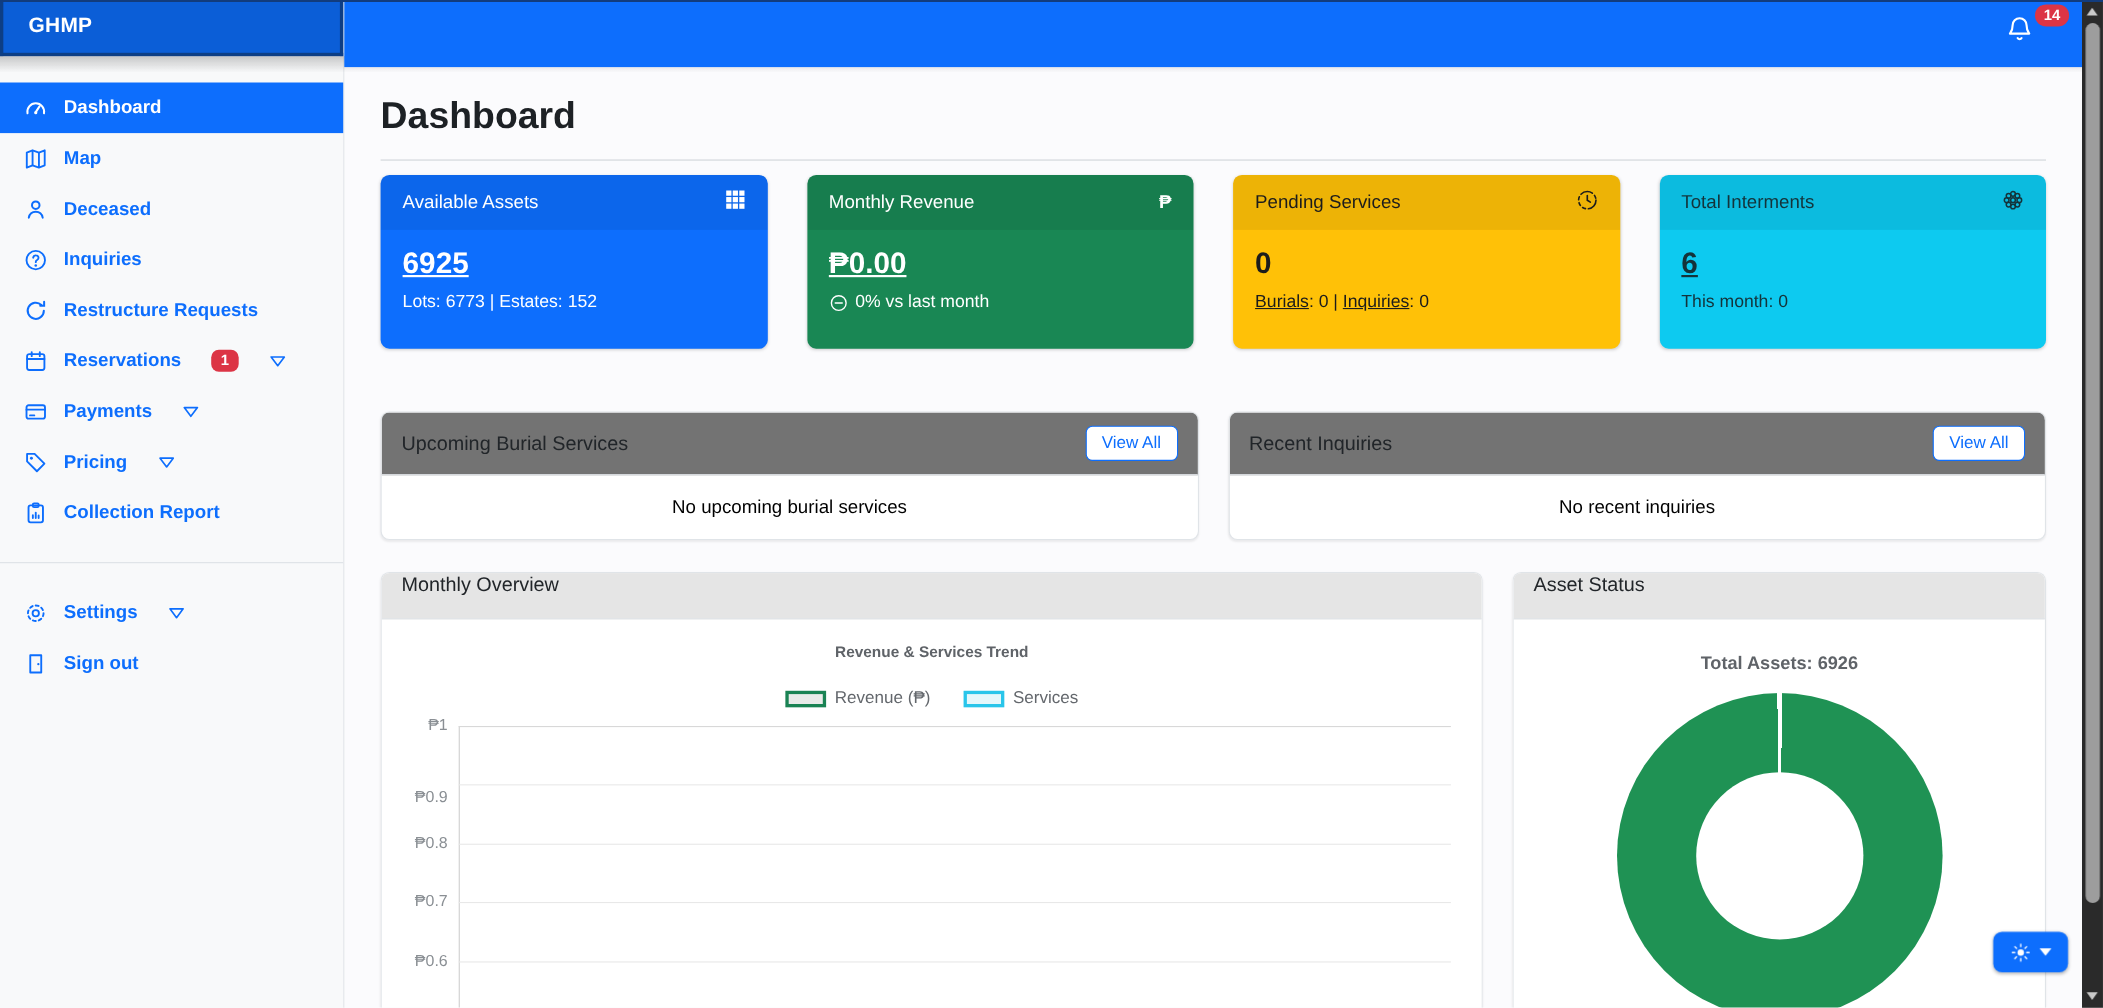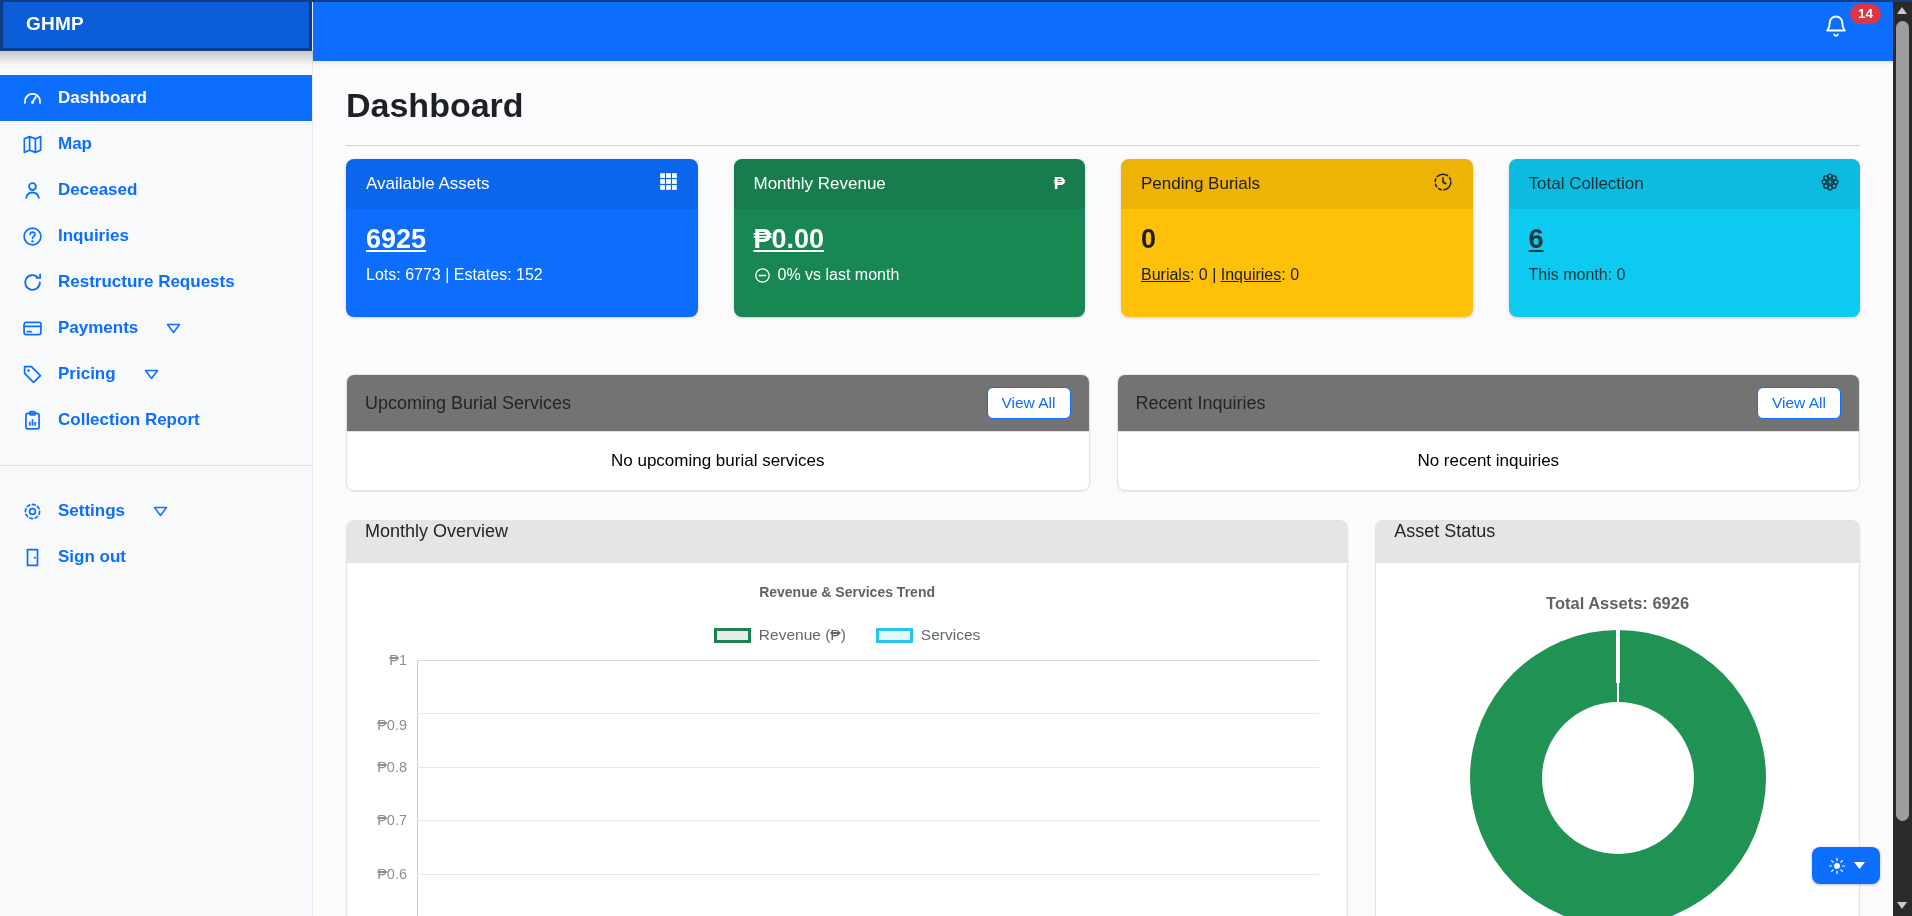--- a/index.html
+++ b/index.html
@@ -162,20 +162,35 @@
     <div class="nav-item">
       <span class="nv-icon">
         <svg width="21" height="21" viewBox="0 0 16 16" fill="none" stroke="currentColor" stroke-width="1.4" stroke-linecap="round">
           <path d="M13.6 8a5.6 5.6 0 1 1-1.7-4"></path>
             <path d="M13.8 1.8v2.7h-2.7"></path>
         </svg>
       </span>
       <span>Restructure Requests</span>
     </div>
 
+    <div class="nav-item">
+      <span class="nv-icon">
+        <svg width="21" height="21" viewBox="0 0 16 16" fill="none" stroke="currentColor" stroke-width="1.3" stroke-linecap="round">
+          <rect x="2" y="3" width="12" height="11" rx="1.5"></rect>
+            <path d="M2 6.4h12M5.2 1.6v2.8M10.8 1.6v2.8"></path>
+        </svg>
+      </span>
+      <span>Reservations</span>
+      <span class="nav-badge">1</span>
+      <span class="nav-caret">
+        <svg width="15" height="11" viewBox="0 0 15 11" fill="none" stroke="currentColor" stroke-width="1.5" stroke-linejoin="round">
+            <polygon points="1.5,1.5 13.5,1.5 7.5,9.5"></polygon>
+          </svg>
+      </span>
+    </div>
 
     <div class="nav-item">
       <span class="nv-icon">
         <svg width="21" height="21" viewBox="0 0 16 16" fill="none" stroke="currentColor" stroke-width="1.3" stroke-linecap="round">
           <rect x="1.6" y="3.4" width="12.8" height="9.2" rx="1.5"></rect>
             <path d="M1.6 6.4h12.8"></path>
             <path d="M4 10.4h3"></path>
         </svg>
       </span>
       <span>Payments</span>
@@ -305,41 +320,41 @@
                 <path d="M5 8h6"></path>
             </svg>
           </span>
           <span>0% vs last month</span>
         </span>
       </div>
     </div>
 
     <div class="stat-card card-yellow">
       <div class="stat-hd">
-        <span>Pending Burials</span>
+        <span>Pending Services</span>
         <span>
           <svg width="20" height="20" viewBox="0 0 16 16" fill="none" stroke="currentColor" stroke-width="1.2" stroke-linecap="round">
             <circle cx="8" cy="8" r="6.3" stroke-dasharray="9 2.2 2.2 2.2 2.2 2.2 2.2 2.2"></circle>
               <path d="M8 4.6V8l2.2 1.4"></path>
           </svg>
         </span>
       </div>
       <div class="stat-bd">
         <span class="stat-value">0</span><br>
         <span class="stat-sub">
           <span>
             <span class="stat-link">Burials</span><span>: 0 | </span><span class="stat-link">Inquiries</span><span>: 0</span>
           </span>
         </span>
       </div>
     </div>
 
     <div class="stat-card card-cyan">
       <div class="stat-hd">
-        <span>Total Collection</span>
+        <span>Total Interments</span>
         <span>
           <svg width="20" height="20" viewBox="0 0 16 16" fill="none" stroke="currentColor" stroke-width="1.1">
             <circle cx="8" cy="8" r="1.7"></circle>
             <circle cx="8" cy="3.4" r="1.7"></circle>
               <circle cx="8" cy="12.6" r="1.7"></circle>
               <circle cx="3.4" cy="8" r="1.7"></circle>
               <circle cx="12.6" cy="8" r="1.7"></circle>
             <circle cx="4.8" cy="4.8" r="1.7"></circle>
               <circle cx="11.2" cy="4.8" r="1.7"></circle>
               <circle cx="4.8" cy="11.2" r="1.7"></circle>

